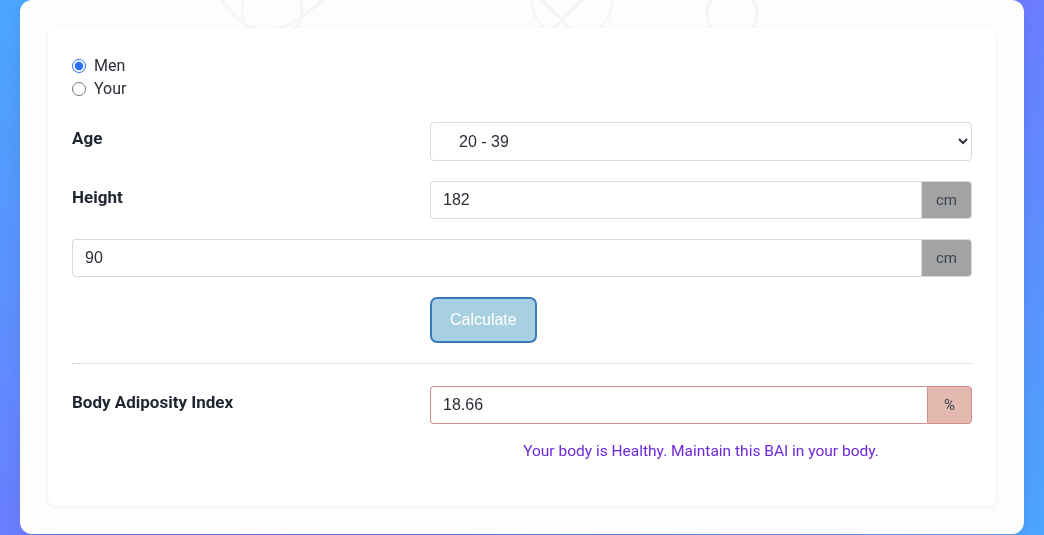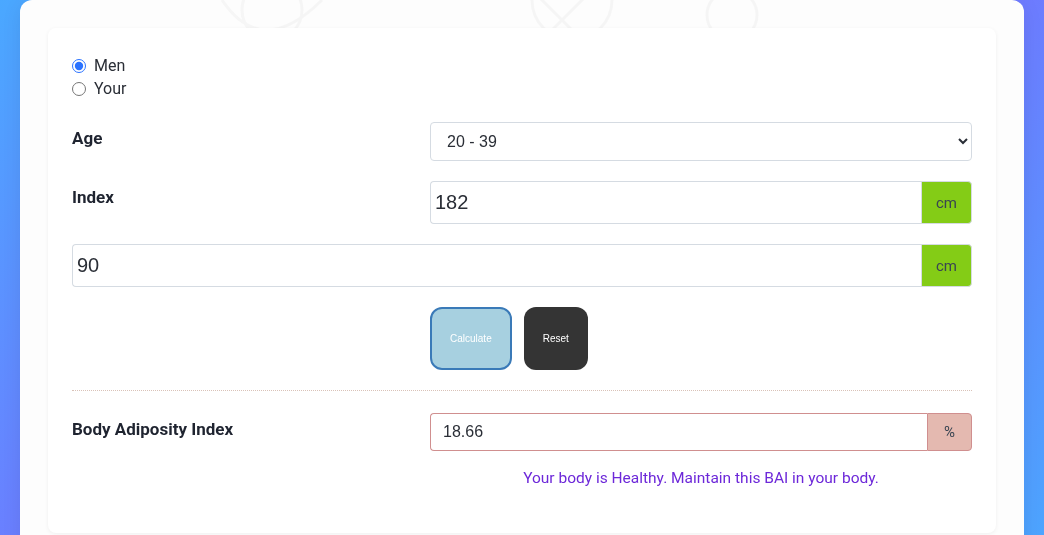--- a/index.html
+++ b/index.html
@@ -46,54 +46,54 @@
     font-size: 17px;
     color: #1f2430;
     padding-top: 6px;
   }
   .row-control { flex: 1; }
   .radio-line { display:flex; align-items:center; gap:8px; margin-bottom:4px; }
   .radio-line input { accent-color:#2a72ff; width:14px; height:14px; }
   .radio-line label { font-size:16px; color:#2a2e36; }
   select {
     width: 100%;
-    padding: 9px 12px;
+    padding: 9px 24px;
     font-size: 16px;
     border: 1px solid #d5dbe2;
     border-radius: 4px;
     background: #fff;
     color: #2a2e36;
   }
   .input-group {
     display: flex;
     width: 100%;
   }
   .input-group input {
     flex: 1;
-    padding: 9px 4px;
-    font-size: 20px;
+    padding: 9px 12px;
+    font-size: 16px;
     border: 1px solid #d5dbe2;
     border-right: none;
     border-radius: 4px 0 0 4px;
     color: #2a2e36;
   }
   .input-group .unit {
-    background: #84cc16;
+    background: #a3a3a3;
     border: 1px solid #d5dbe2;
     border-radius: 0 4px 4px 0;
     padding: 9px 14px;
     font-size: 15px;
     color: #3a4552;
     display:flex; align-items:center;
   }
   .btn-row { display:flex; gap:12px; }
   .btn {
-    padding: 24px 18px;
-    font-size: 10px;
-    border-radius: 12px;
+    padding: 12px 18px;
+    font-size: 16px;
+    border-radius: 7px;
     cursor: pointer;
     border: 1px solid transparent;
   }
   .btn-calc {
     background: #a7d0e0;
     color: #fff;
     border: 2px solid #3a7ab8;
   }
   .btn-reset {
     background: #343434;
@@ -164,21 +164,21 @@
     <div class="row">
       <div class="row-label">Age</div>
       <div class="row-control">
         <select>
           <option>20 - 39</option>
         </select>
       </div>
     </div>
 
     <div class="row">
-      <div class="row-label">Index</div>
+      <div class="row-label">Height</div>
       <div class="row-control">
         <div class="input-group">
           <input type="text" value="182" style="">
           <span class="unit">cm</span>
         </div>
       </div>
     </div>
 
     <div class="row">
       <div class="row-control">
@@ -186,21 +186,20 @@
           <input type="text" value="90" style="">
           <span class="unit">cm</span>
         </div>
       </div>
     </div>
 
     <div class="row">
       <div class="row-label"></div>
       <div class="row-control btn-row">
         <button class="btn btn-calc">Calculate</button>
-        <button class="btn btn-reset">Reset</button>
       </div>
     </div>
 
     <hr class="divider">
 
     <div class="row" style="margin-bottom:12px">
       <div class="row-label">Body Adiposity Index</div>
       <div class="row-control">
         <div class="result-group">
           <input type="text" readonly="" value="18.66" style="">

